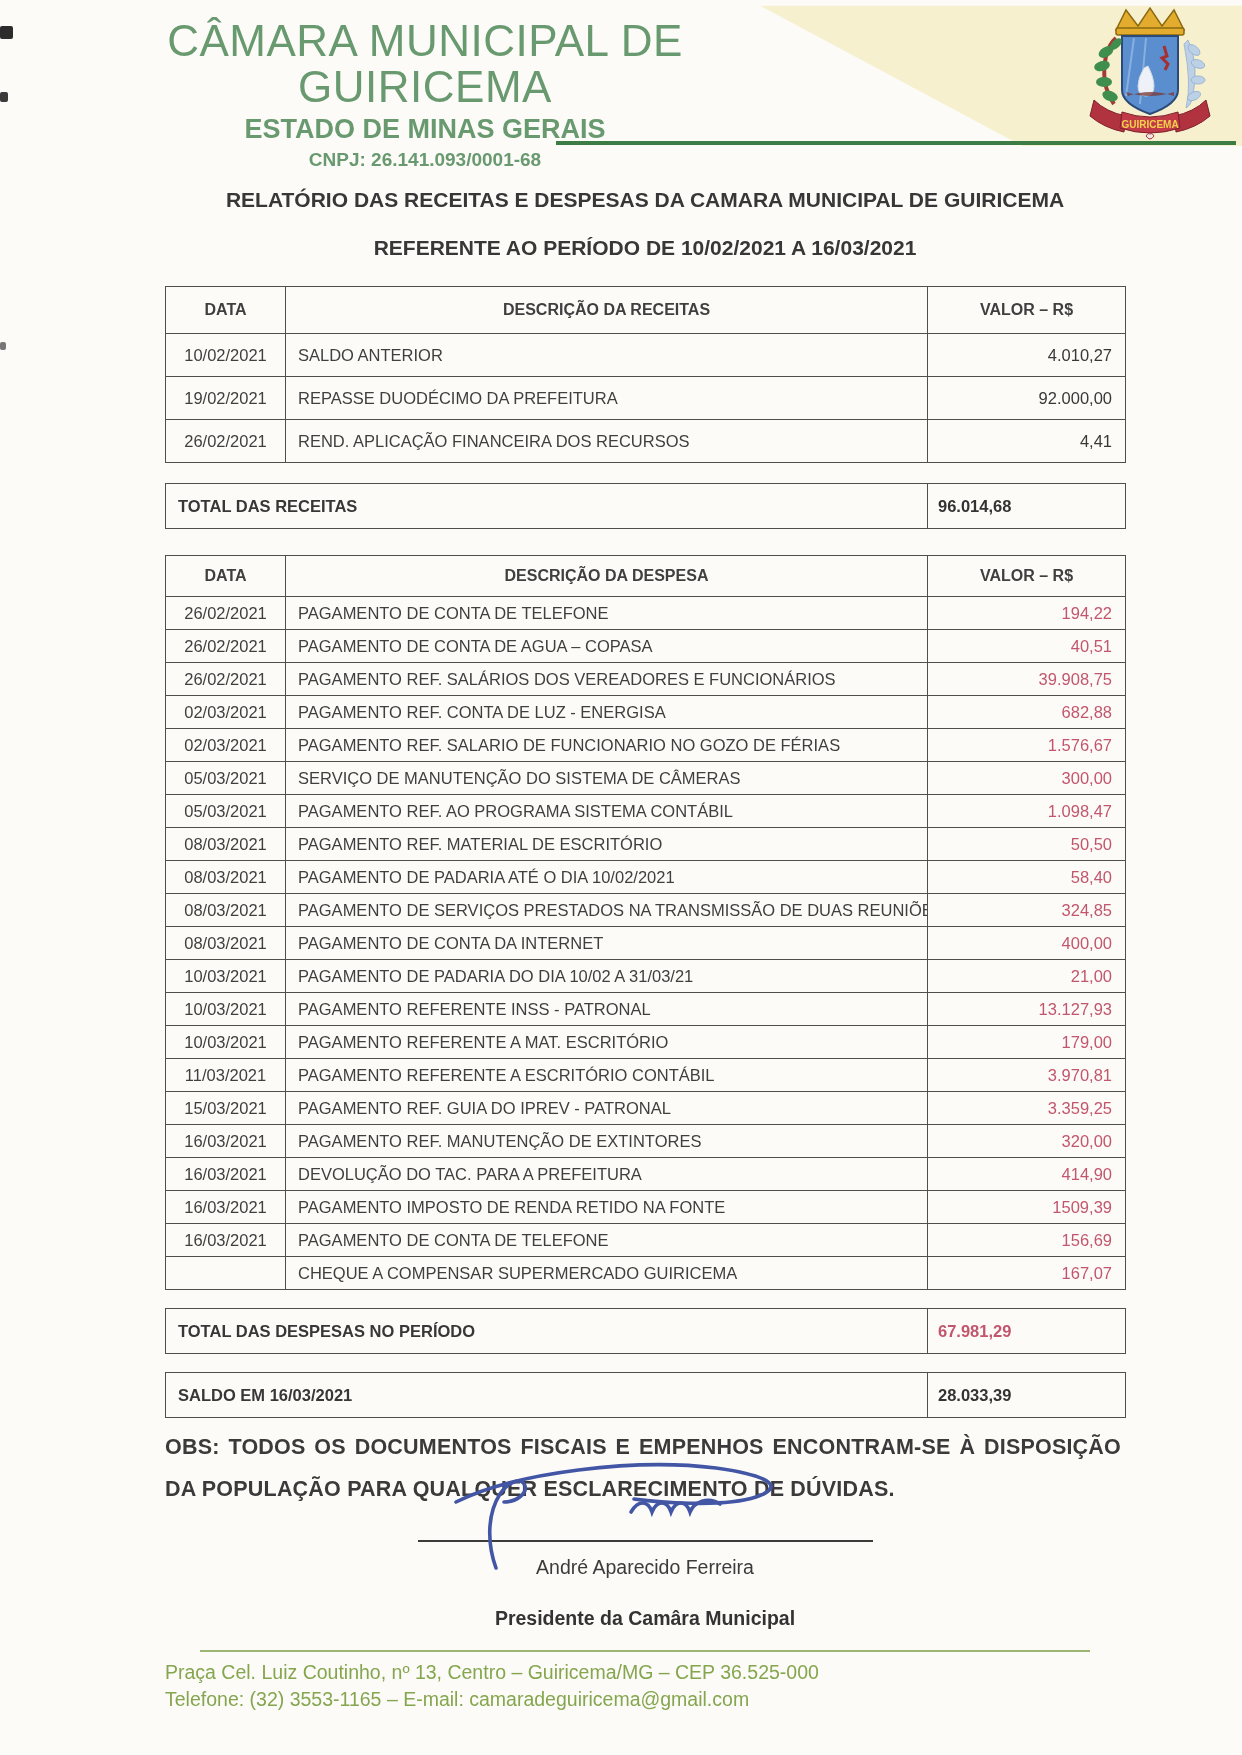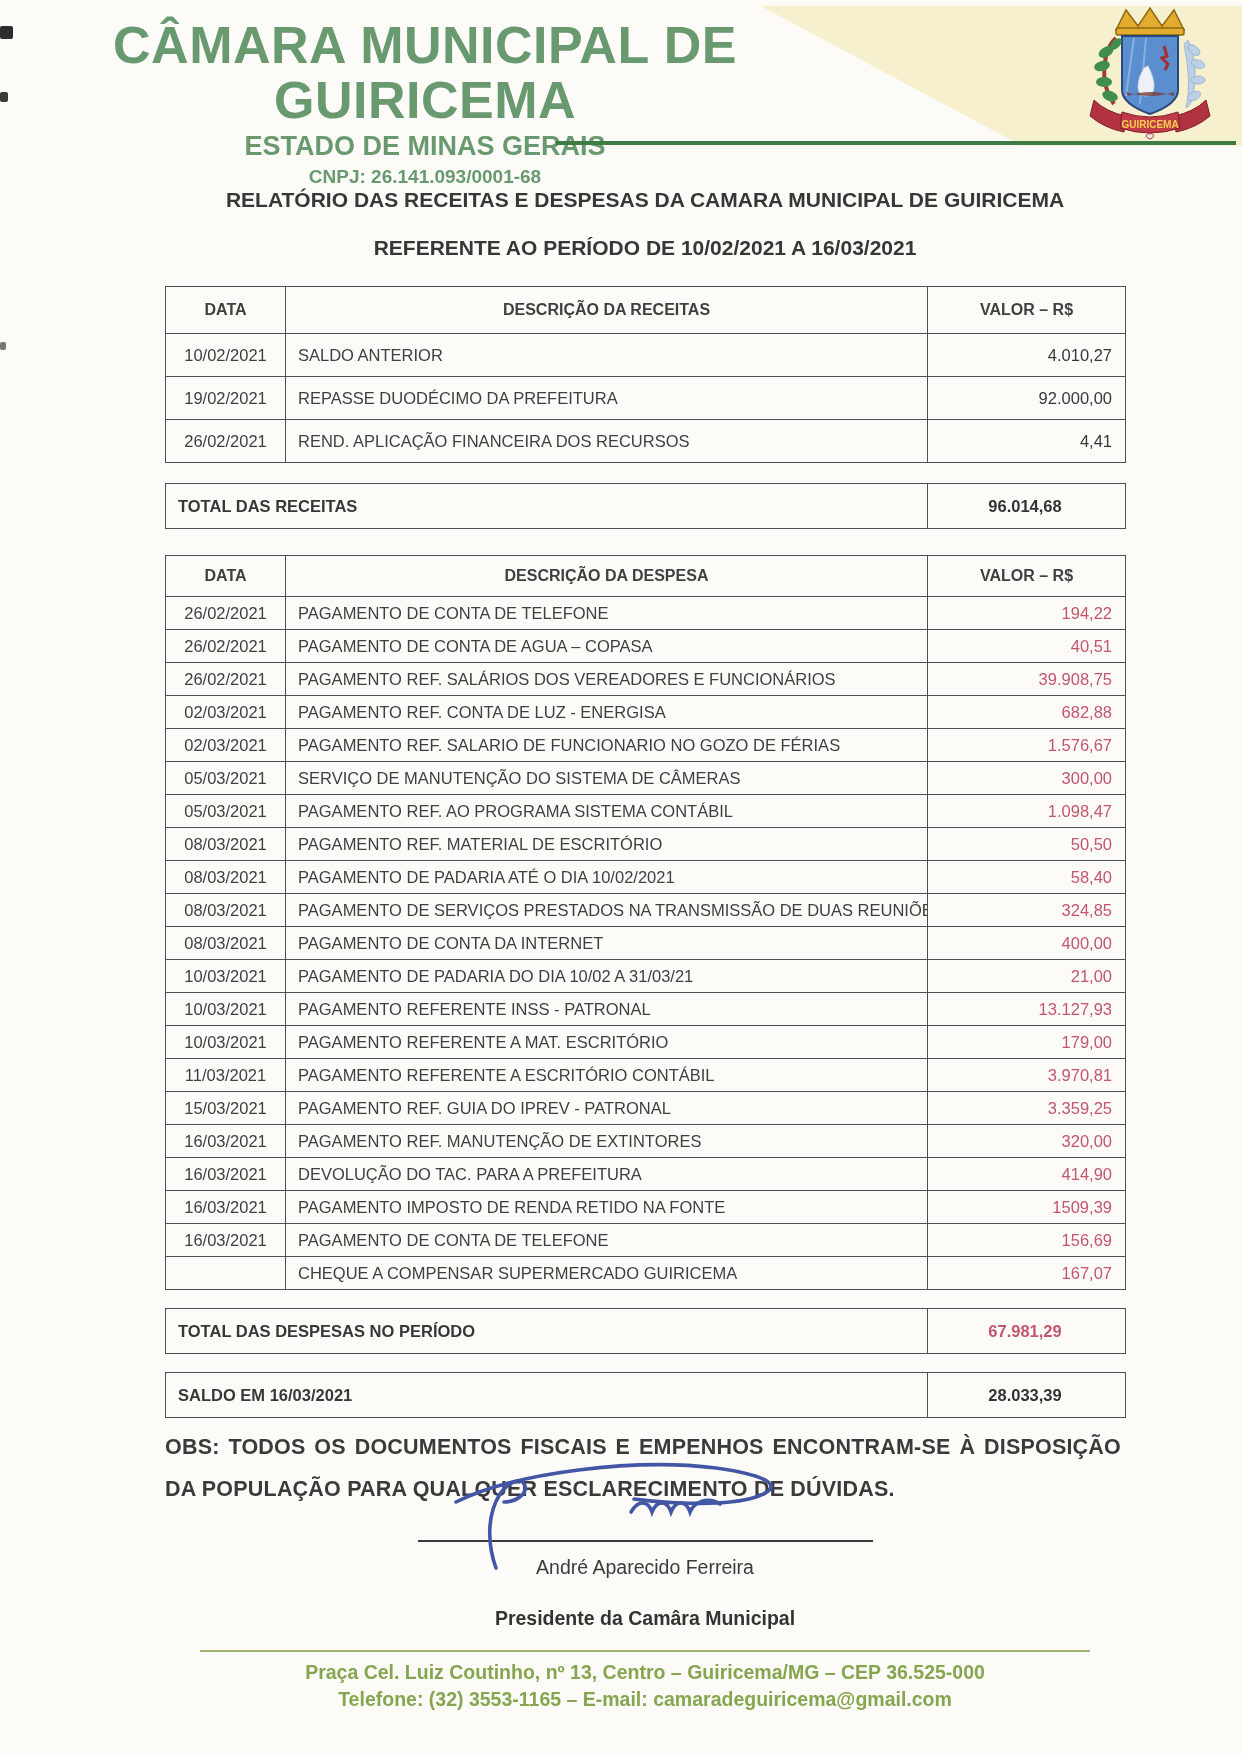--- a/index.html
+++ b/index.html
@@ -18,21 +18,21 @@
     background:#fcfbf8;color:var(--ink);overflow:hidden;
   }
   
   .hdr{position:relative;height:146px;}
   .hdr-band{
     position:absolute;inset:0;background:var(--band-cream);
     clip-path:polygon(61.2% 4%,100% 4%,100% 100%,82.3% 100%);
   }
   .hdr-rule{position:absolute;top:141px;left:556px;right:6px;height:4px;background:var(--rule-green);}
   .hdr-text{position:absolute;left:55px;top:18px;width:740px;text-align:center;color:var(--heading-green);}
-  .org-name{font-size:52px;font-weight:bold;letter-spacing:.5px;line-height:1.05;}
+  .org-name{font-size:44px;font-weight:normal;letter-spacing:.5px;line-height:1.05;}
   .org-state{font-size:27px;font-weight:bold;margin-top:4px;}
   .org-cnpj{font-size:19px;font-weight:bold;margin-top:4px;}
   .crest{position:absolute;left:1076px;top:4px;}
   
   .art{position:absolute;background:#2c2c2c;border-radius:2px;}
   .a1{left:0;top:26px;width:13px;height:13px;}
   .a2{left:0;top:92px;width:8px;height:10px;background:#3a3a3a;}
   .a3{left:0;top:342px;width:6px;height:8px;background:#777;}
   
   .content{margin-left:165px;width:960px;}
@@ -56,36 +56,36 @@
   .despesas td{height:32px;}
   td.cell-date{text-align:center;padding:0 4px;}
   td.cell-desc{text-align:left;padding-left:12px;}
   td.cell-value{text-align:right;padding-right:13px;}
   .receitas td.cell-value{color:#383838;}
   .despesas td.cell-value{color:var(--value-red);}
   
   .total-table{margin-top:20px;padding-left:12px;}
   .total-table td{height:44px;font-weight:bold;}
   .total-label{text-align:left;padding-left:12px;color:#373737;}
-  .total-value{text-align:center;padding-right:13px;}
+  .total-value{text-align:left;padding-right:13px;}
   .val-black{color:#333;}
   .val-red{color:var(--value-red);}
   col.c-wide{width:762px;}
   
   .obs{
     margin-top:8px;width:956px;font-weight:bold;font-size:21.5px;color:#3a3a3a;
     text-align:justify;line-height:42px;letter-spacing:.2px;
   }
   .sig-wrap{width:455px;margin:4px auto 0;position:relative;height:26px;
     border-bottom:2.6px solid #3b3b3b;}
   .sig-svg{position:absolute;left:8px;top:-64px;}
   .sig-name{margin-top:14px;text-align:center;font-size:19.5px;color:#3b3b3b;}
   .sig-role{margin-top:28px;text-align:center;font-size:19.5px;font-weight:bold;color:#333;}
   .foot-rule{margin:20px auto 0;width:890px;height:0;border-top:2.5px solid #9cb573;}
-  .foot-line{margin-top:9px;text-align:center;font-weight:bold;font-size:19.5px;color:var(--footer-green);}
+  .foot-line{margin-top:9px;font-weight:normal;font-size:19.5px;color:var(--footer-green);}
   .foot-line.second{margin-top:4px;}
 </style>
 </head>
 <body>
 
 <div class="page">
 
   <div class="hdr">
     <div class="hdr-band"></div>
     <div class="hdr-text">

